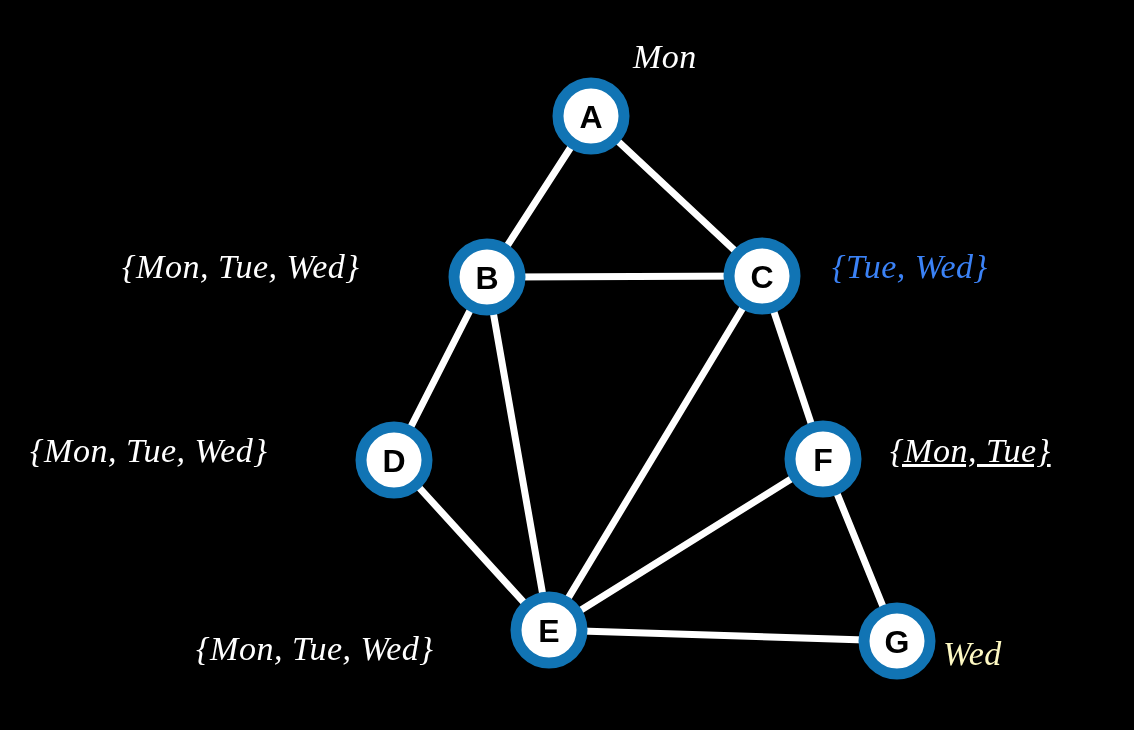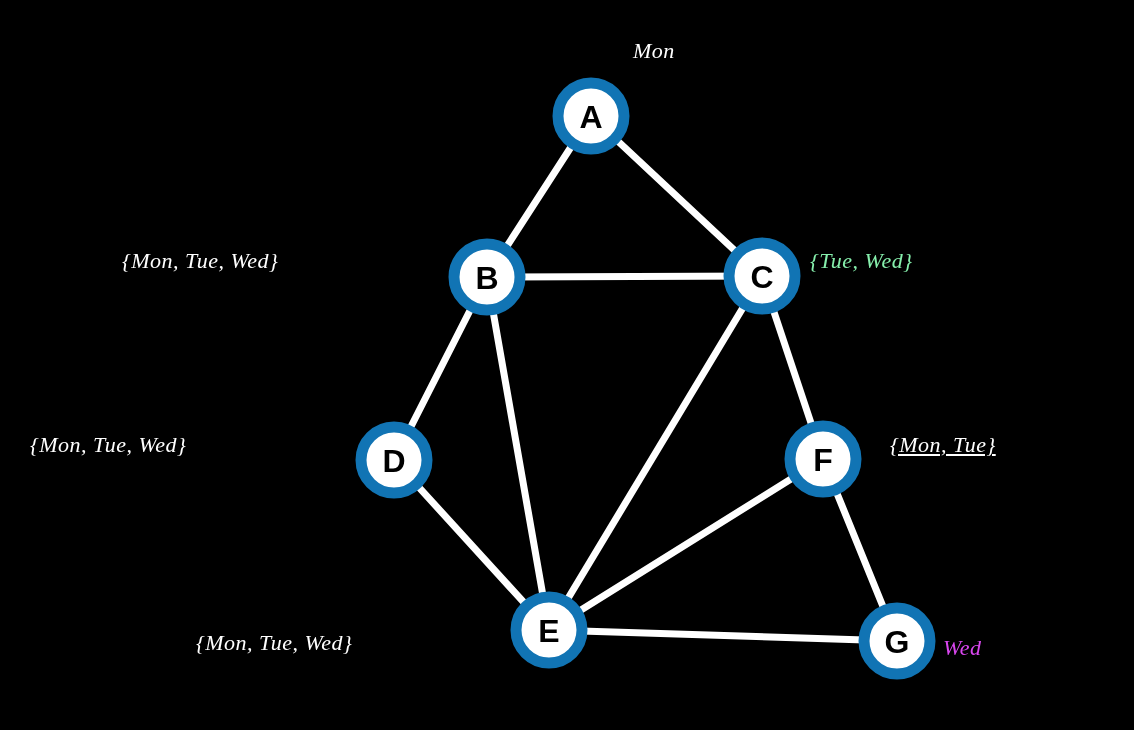--- a/index.html
+++ b/index.html
@@ -44,21 +44,21 @@
     font-weight: bold;
     font-size: 32px;
     text-anchor: middle;
     dominant-baseline: central;
   }
   .domain-label {
     position: absolute;
     color: #ffffff;
     font-family: "Liberation Serif", serif;
     font-style: italic;
-    font-size: 22px;
+    font-size: 34px;
     line-height: 1;
     white-space: nowrap;
     letter-spacing: 0.5px;
   }
   .domain-label.align-left {
     text-align: left;
   }
 </style>
 </head>
 <body>
@@ -107,20 +107,20 @@
         <g>
           <circle cx="897" cy="641" r="33" class="node-ring" fill="#ffffff" stroke="#1174b4"></circle>
           <text x="897" y="642" class="node-letter" fill="#000000">G</text>
         </g>
       </g>
   </svg>
 
   <div id="labels-layer">
       <div class="domain-label align-left" style="left: 633px; top: 40px; color: rgb(255, 255, 255);">Mon</div>
       <div class="domain-label align-left" style="left: 122px; top: 250px; color: rgb(255, 255, 255);">{Mon, Tue, Wed}</div>
-      <div class="domain-label align-left" style="left: 810px; top: 250px; color: #86efac;">{Tue, Wed}</div>
+      <div class="domain-label align-left" style="left: 832px; top: 250px; color: #3b82f6;">{Tue, Wed}</div>
       <div class="domain-label align-left" style="left: 30px; top: 434px; color: rgb(255, 255, 255);">{Mon, Tue, Wed}</div>
       <div class="domain-label align-left" style="left: 196px; top: 632px; color: rgb(255, 255, 255);">{Mon, Tue, Wed}</div>
       <div class="domain-label align-left" style="left: 890px; top: 434px; color: rgb(255, 255, 255); text-decoration: underline;">{Mon, Tue}</div>
-      <div class="domain-label align-left" style="left: 943px; top: 637px; color: #d946ef;">Wed</div>
+      <div class="domain-label align-left" style="left: 943px; top: 637px; color: #fef9c3;">Wed</div>
     </div>
 
 </div>
 
 </body></html>

